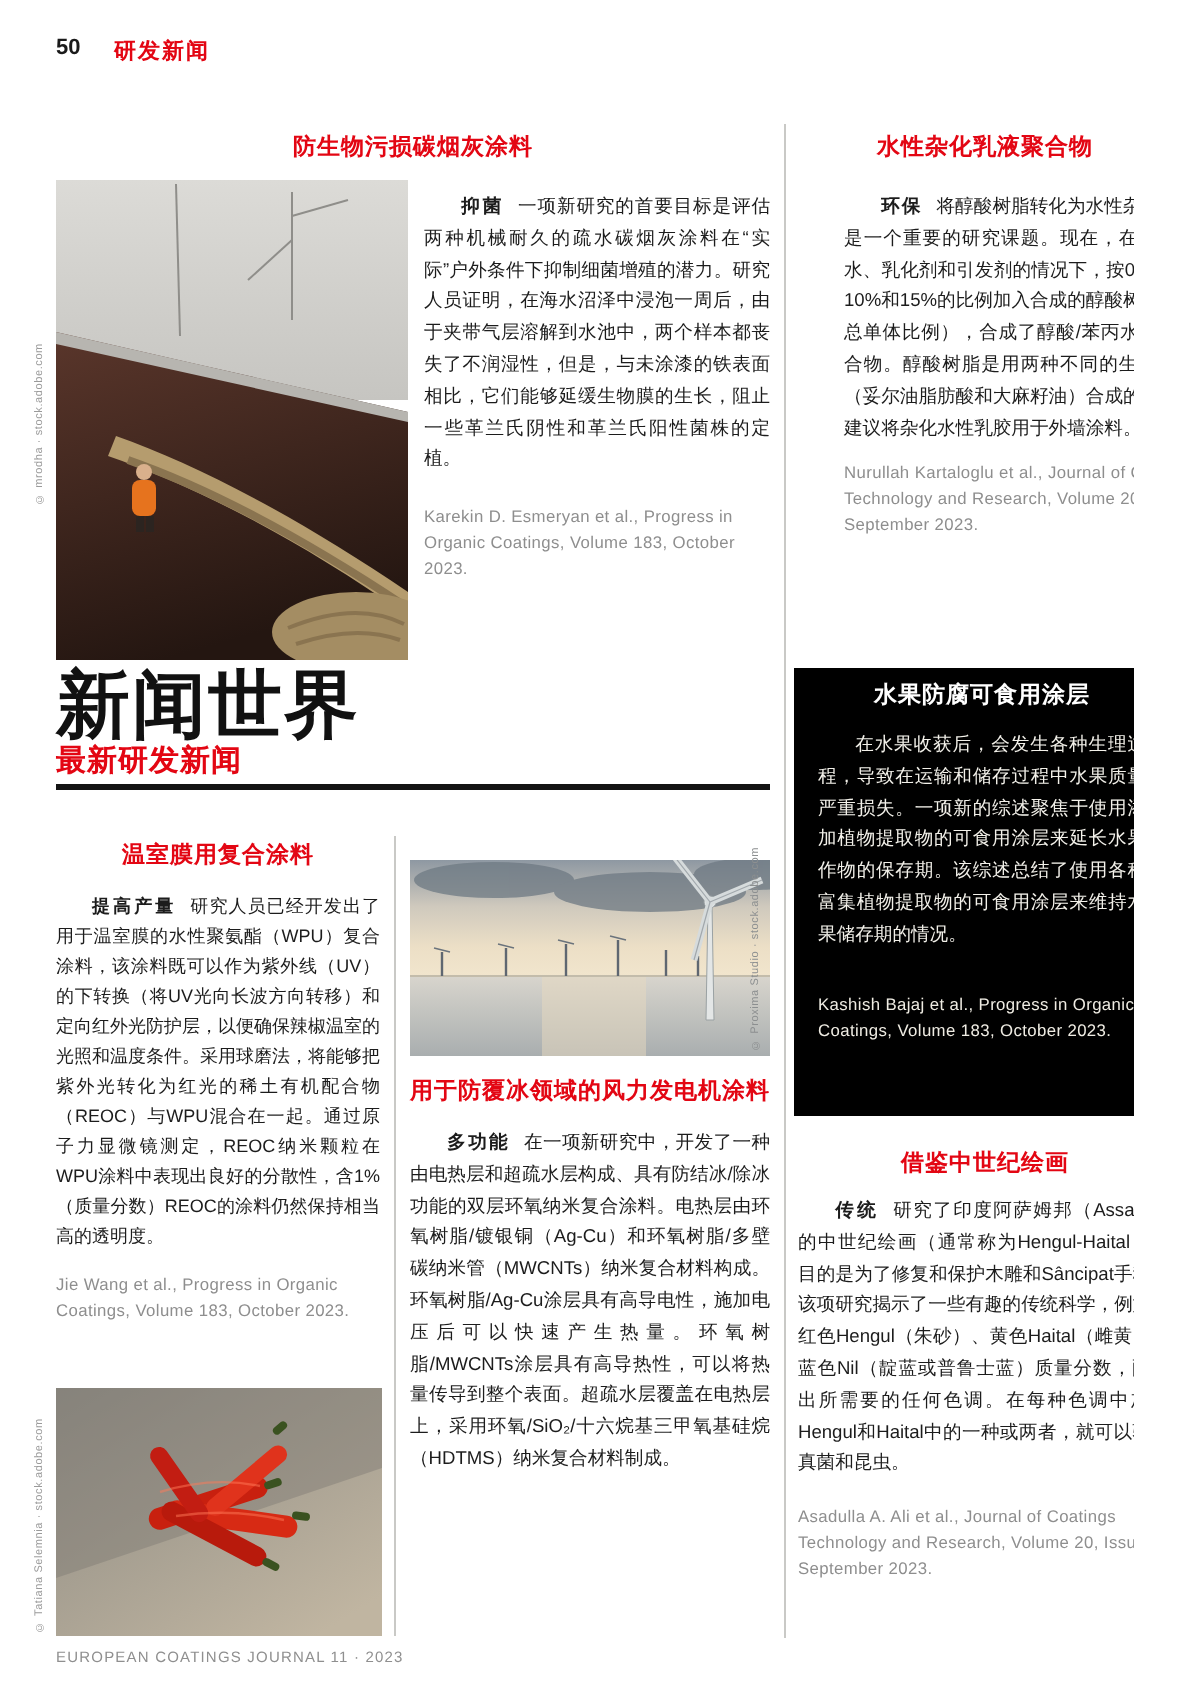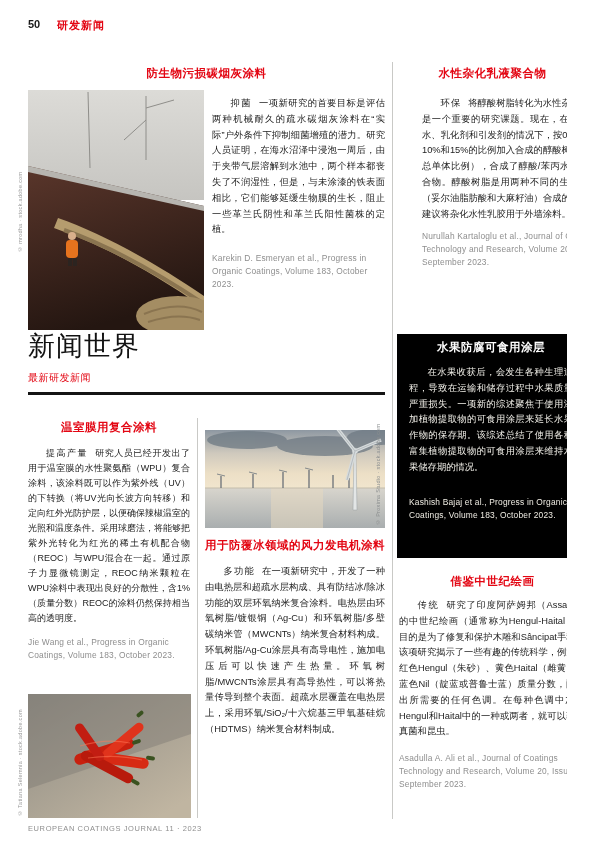--- a/index.html
+++ b/index.html
@@ -9,27 +9,27 @@
     overflow:hidden;
   }
   .abs{position:absolute;}
   
   .pagenum{font-size:11px;font-weight:bold;color:#1a1a1a;}
   .sectionlabel{font-size:11px;font-weight:bold;color:#e30613;letter-spacing:1px;}
   
   .art-title{font-size:11.5px;font-weight:bold;color:#e30613;text-align:center;letter-spacing:0.5px;}
   
   .body-p{margin:0;font-size:9.3px;line-height:15.8px;text-align:justify;color:#1c1c1c;text-indent:2em;}
-  .body-p .lead{font-weight:normal;margin-right:7px;letter-spacing:1px;}
+  .body-p .lead{font-weight:bold;margin-right:7px;letter-spacing:1px;}
   .small-body{font-size:9px;line-height:15px;}
   
   .citation{font-size:8.4px;line-height:13px;color:#8e8e8e;letter-spacing:0.2px;}
   
-  .news-world{font-size:27px;font-weight:normal;color:#111;letter-spacing:1px;}
-  .news-sub{font-size:10px;font-weight:normal;color:#e30613;letter-spacing:0.5px;text-align:center;}
+  .news-world{font-size:37px;font-weight:bold;color:#111;letter-spacing:1px;}
+  .news-sub{font-size:15px;font-weight:bold;color:#e30613;letter-spacing:0.5px;text-align:center;}
   .black-rule{background:#141414;height:3px;}
   .vdivider{width:1px;background:#c9c9c6;}
   
   .fruit-box{background:#000000;color:#ffffff;box-sizing:border-box;padding:4px 12px;overflow:hidden;}
   .fruit-box .box-title{font-size:11.5px;font-weight:bold;text-align:center;color:#ffffff;margin:2px 0 10px 0;letter-spacing:0.5px;}
   .fruit-box .body-p{color:#f3f1ea;}
   .fruit-box .citation{color:#efece3;}
   
   .vcredit{font-size:5.5px;color:#9a9a9a;writing-mode:vertical-rl;transform:rotate(180deg);letter-spacing:0.3px;white-space:nowrap;}
   .vcredit.onimg{color:#8c8f90;}

